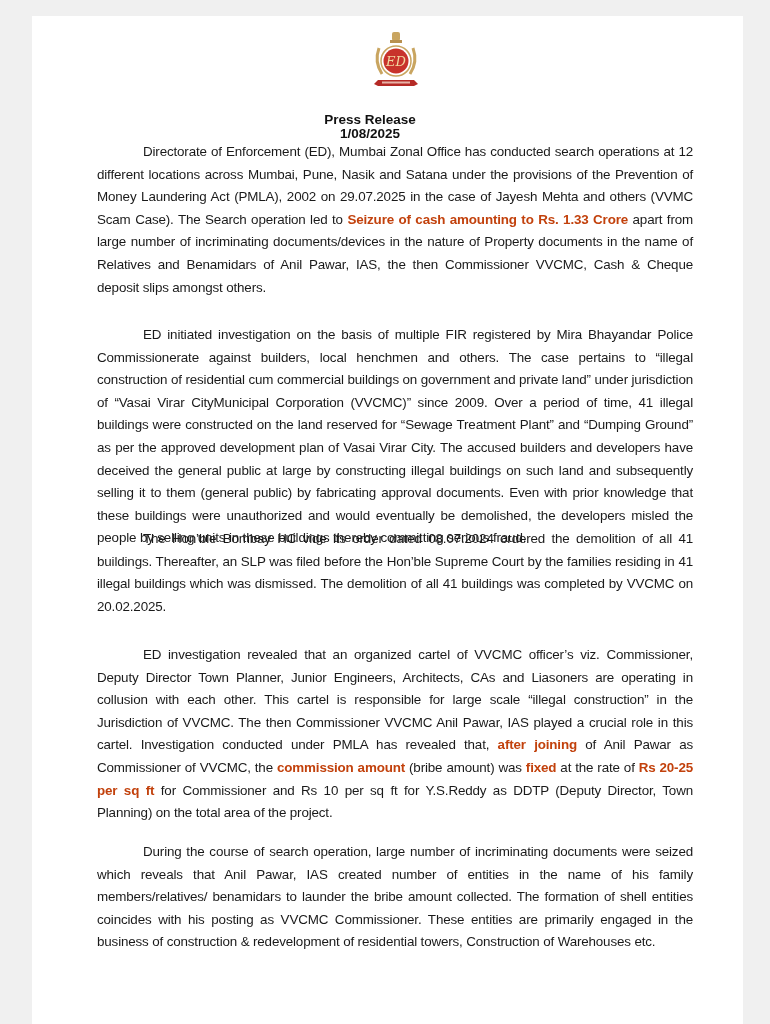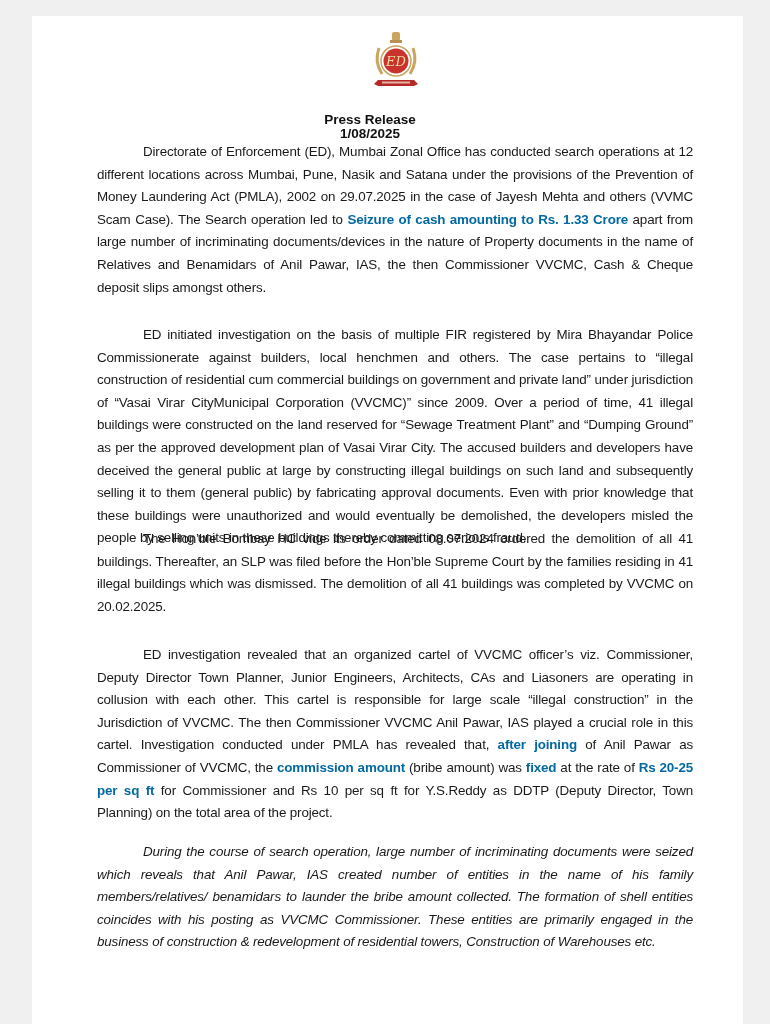--- a/index.html
+++ b/index.html
@@ -50,26 +50,26 @@
       font-size: 13.4px;
       line-height: 22.6px;
       color: #1a1a1a;
       text-align: justify;
       letter-spacing: -0.15px;
     }
     .para {
       margin: 0;
       text-indent: 46px;
     }
-    .para b { font-weight: bold; color: #0369a1; }
+    .para b { font-weight: bold; color: #c2410c; }
     #p1 { top: 141px; }
     #p2 { top: 304px; margin-top: 20px; }
     #p3 { top: 528px; }
     #p4 { top: 644px; }
-    #p5 { top: 841px; font-style: italic; }
+    #p5 { top: 841px; }
   </style>
 </head>
 <body>
 
 <div class="sheet"></div>
 
 <div class="logo">
   <svg width="52" height="60" viewBox="0 0 52 60" xmlns="http://www.w3.org/2000/svg">
 
     <rect x="22" y="2" width="8" height="9" rx="2" fill="#c9a560"></rect>

